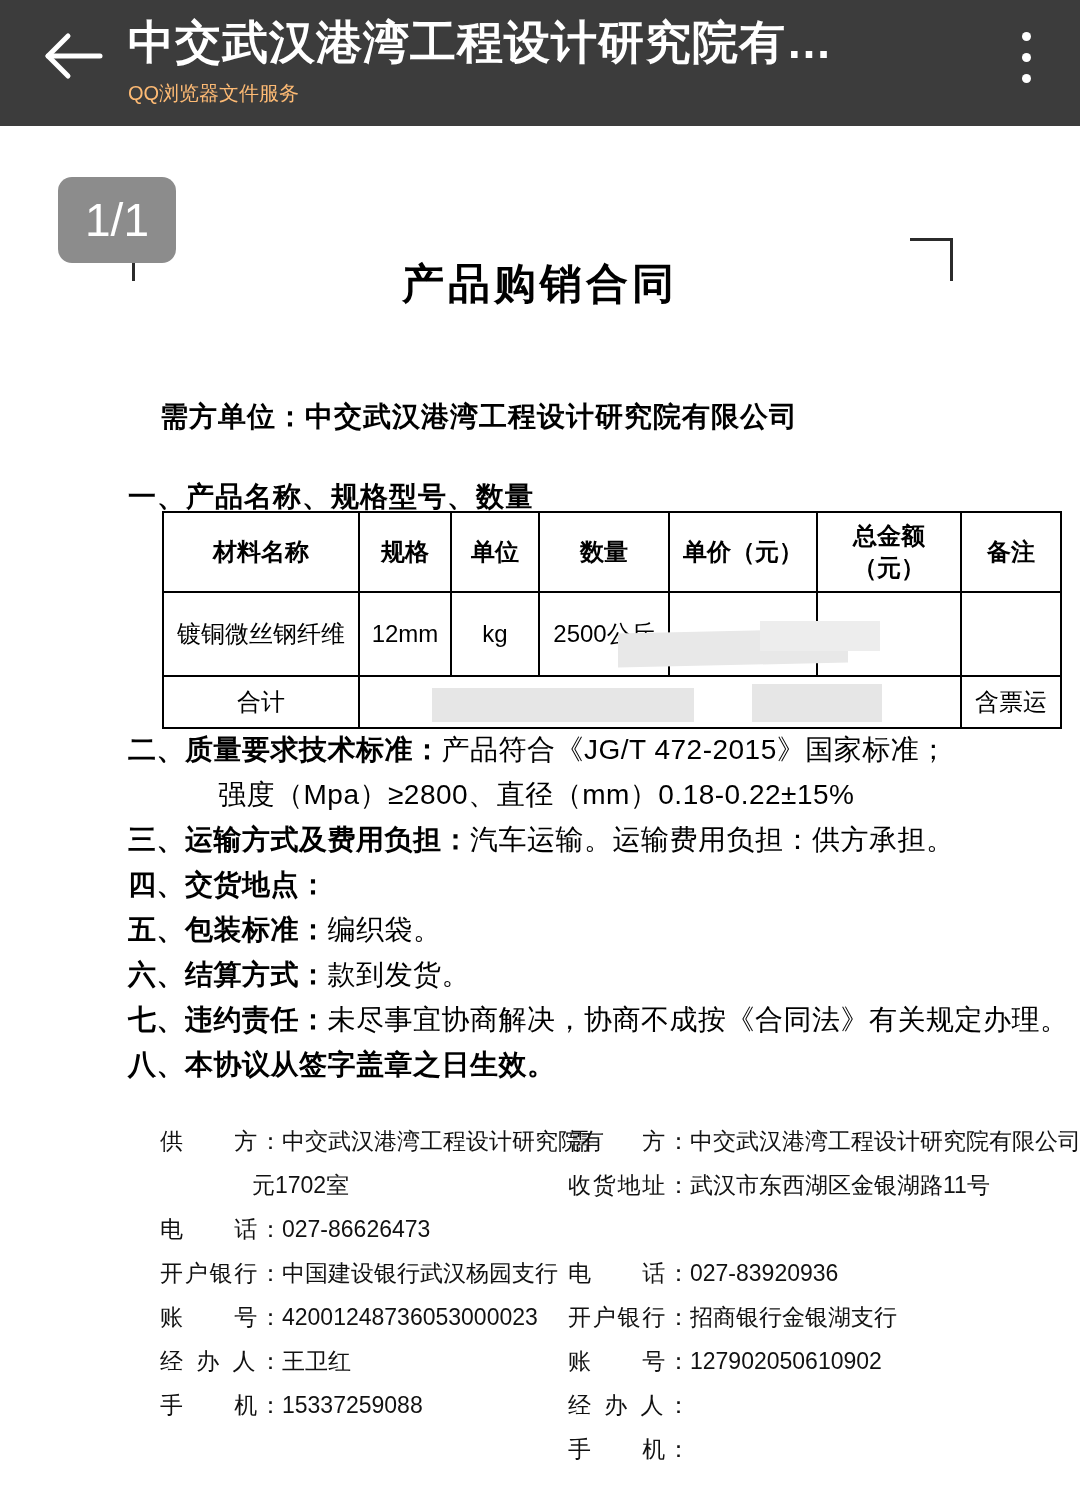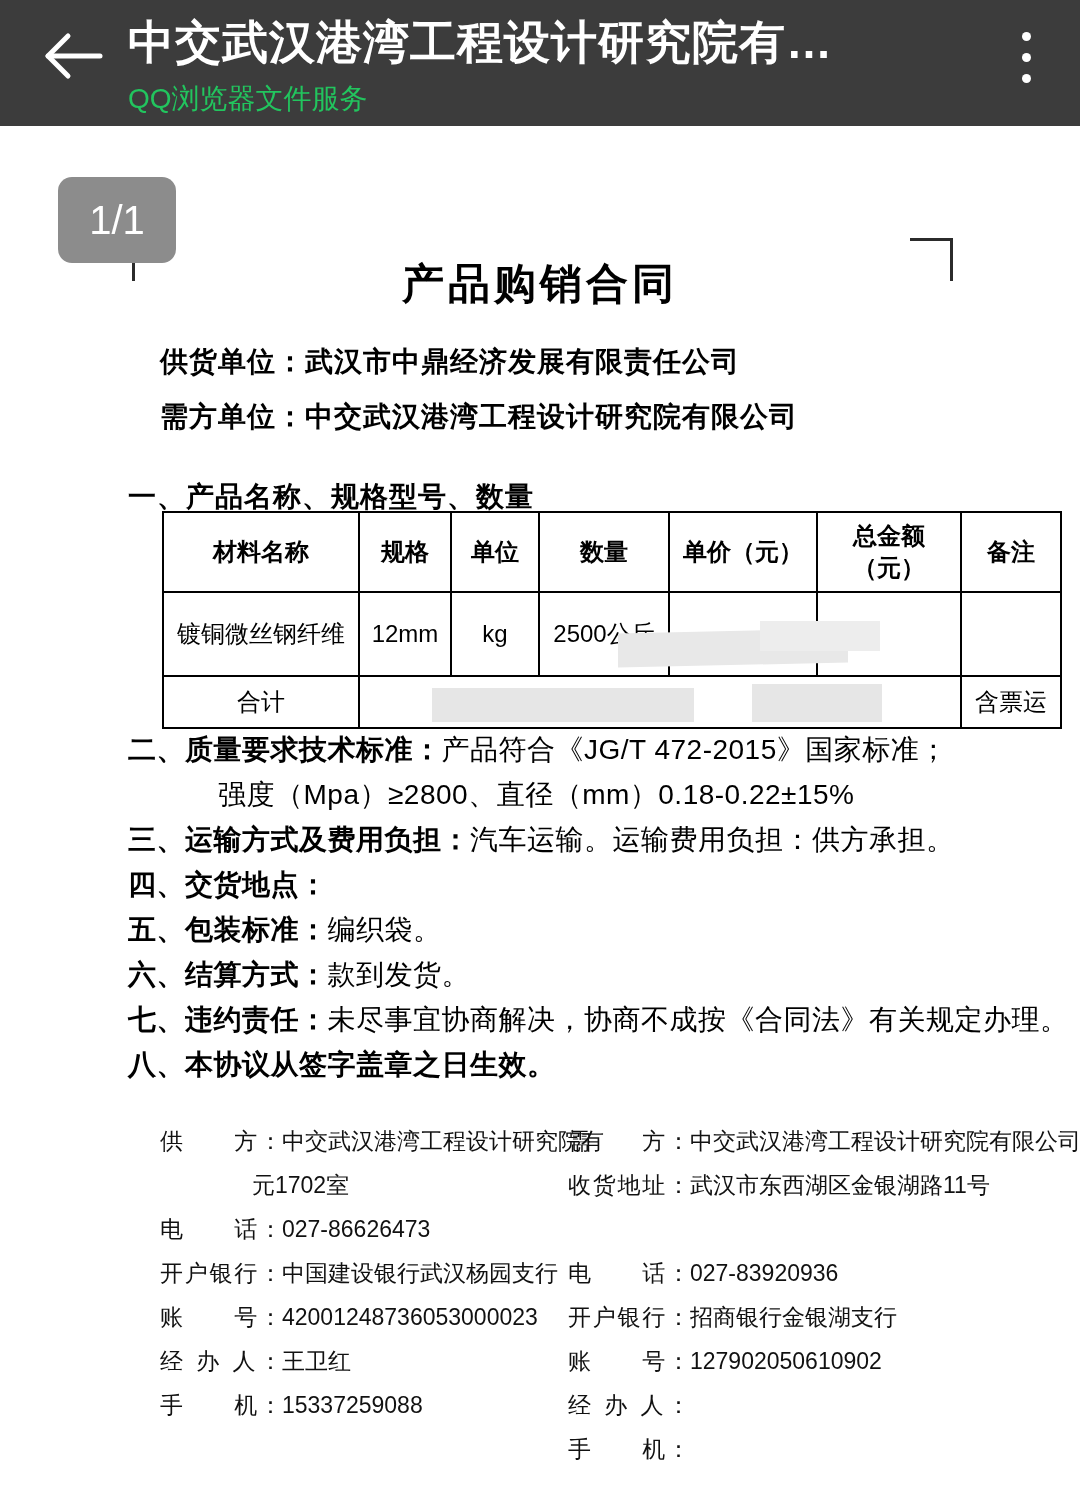--- a/index.html
+++ b/index.html
@@ -41,22 +41,22 @@
     letter-spacing: 1px;
     white-space: nowrap;
     max-width: 810px;
     overflow: hidden;
     text-overflow: ellipsis;
   }
   .appbar-sub {
     position: absolute;
     left: 128px;
     top: 80px;
-    font-size: 28px;
-    color: #22c55e;
+    font-size: 20px;
+    color: #fdba74;
     white-space: nowrap;
   }
   .menu-icon {
     position: absolute;
     right: 46px;
     top: 32px;
     width: 12px;
     height: 52px;
     cursor: pointer;
   }
@@ -72,21 +72,21 @@
   
   .page-badge {
     position: absolute;
     left: 58px;
     top: 177px;
     width: 118px;
     height: 86px;
     background: #8c8c8c;
     border-radius: 14px;
     color: #ffffff;
-    font-size: 40px;
+    font-size: 46px;
     display: flex;
     align-items: center;
     justify-content: center;
     z-index: 5;
   }
 
   
   .sheet {
     position: absolute;
     left: 0;
@@ -260,21 +260,20 @@
 
 <div class="page-badge">1/1</div>
 
 <div class="sheet">
 
   <div class="crop-mark cm-tl"></div>
   <div class="crop-mark cm-tr"></div>
 
   <div class="doc-title">产品购销合同</div>
 
-  <div class="party-line party-1">供货单位：武汉市中鼎经济发展有限责任公司</div>
   <div class="party-line party-2">需方单位：中交武汉港湾工程设计研究院有限公司</div>
 
   <div class="section-h sec1">一、产品名称、规格型号、数量</div>
 
   <table class="goods">
     <tbody>
         <tr class="head">
       <td class="col-name">材料名称</td>
       <td class="col-spec">规格</td>
       <td class="col-unit">单位</td>

